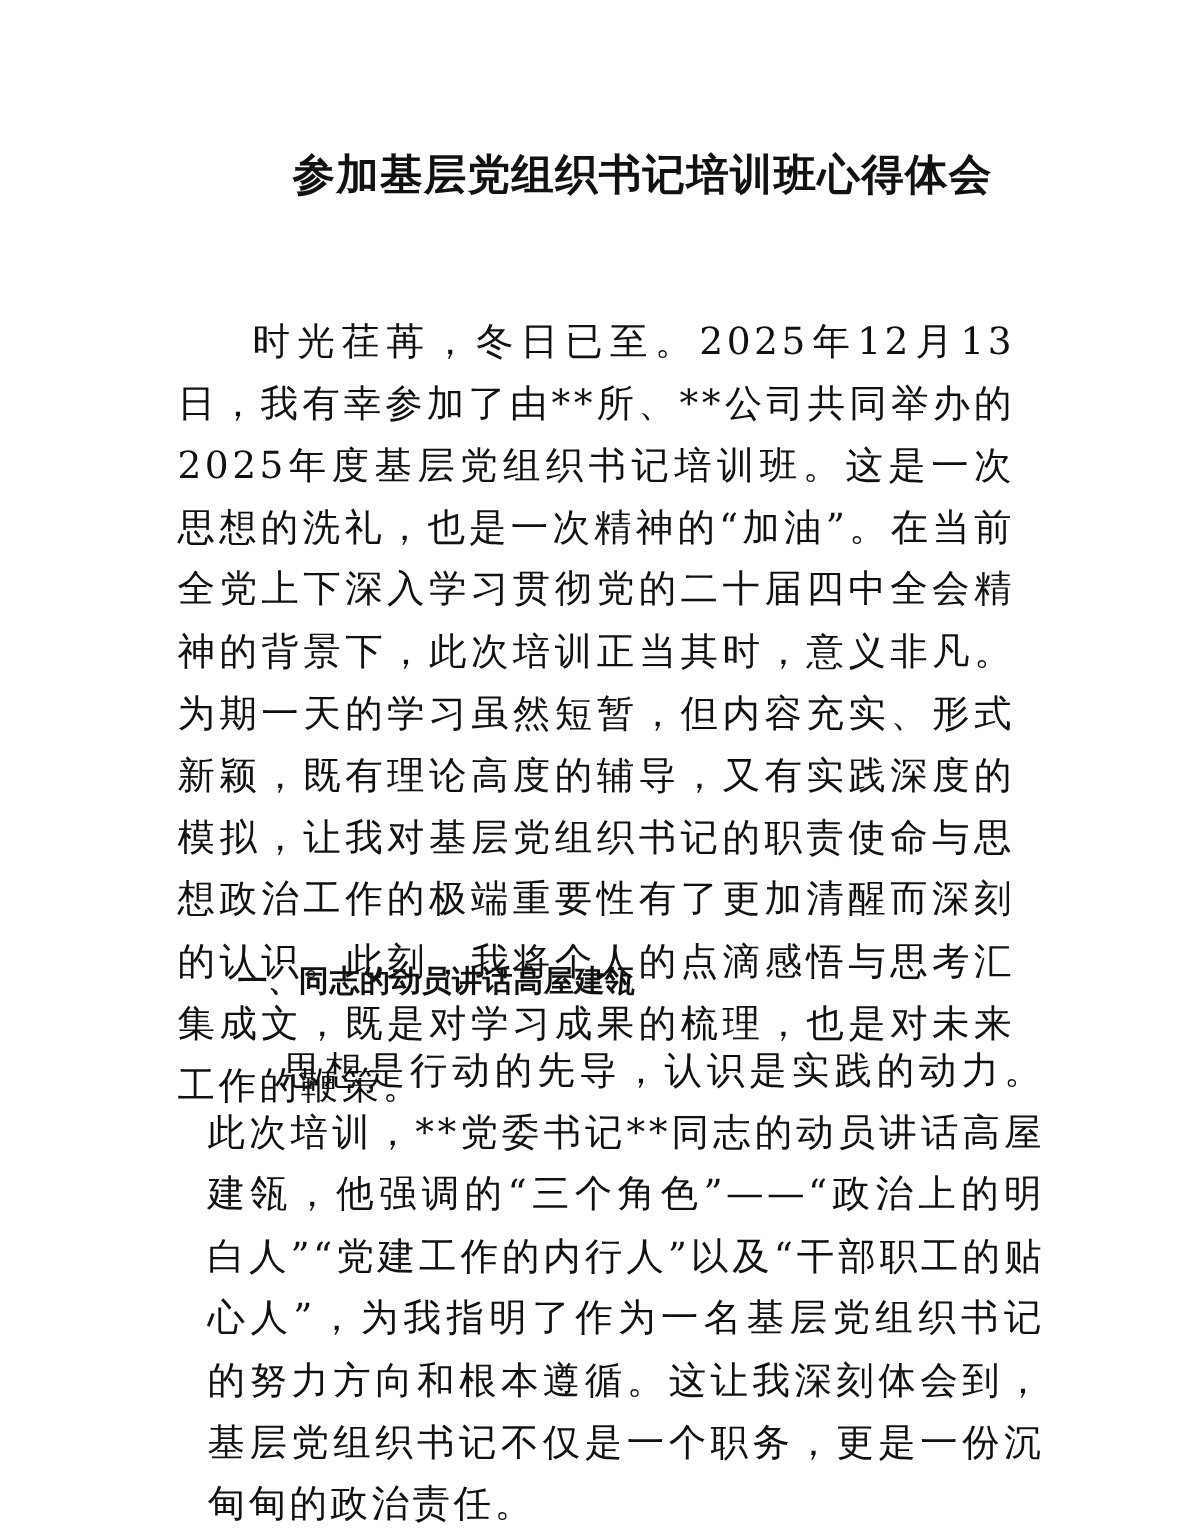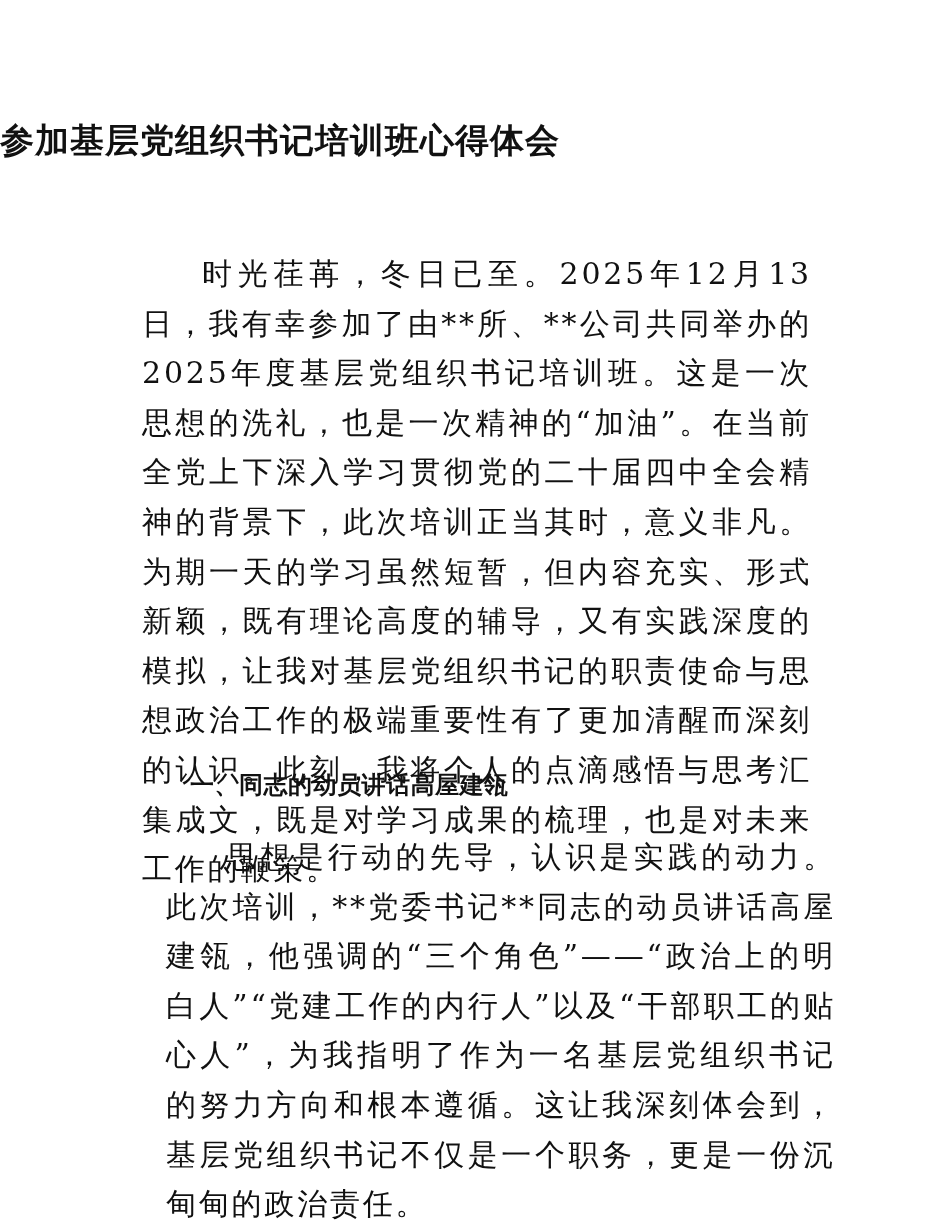--- a/index.html
+++ b/index.html
@@ -21,21 +21,21 @@
       top: 0;
       width: 950px;
       height: 1230px;
       background: #ffffff;
     }
     .title {
       position: absolute;
       left: 0;
       top: 112px;
       width: 794px;
-      text-align: left;
+      text-align: right;
       font-family: "DejaVu Sans", "Liberation Sans", sans-serif;
       font-weight: bold;
       font-size: 34px;
       line-height: 56px;
       letter-spacing: 1px;
       margin: 0;
     }
     .body-text {
       position: absolute;
       left: 142px;

